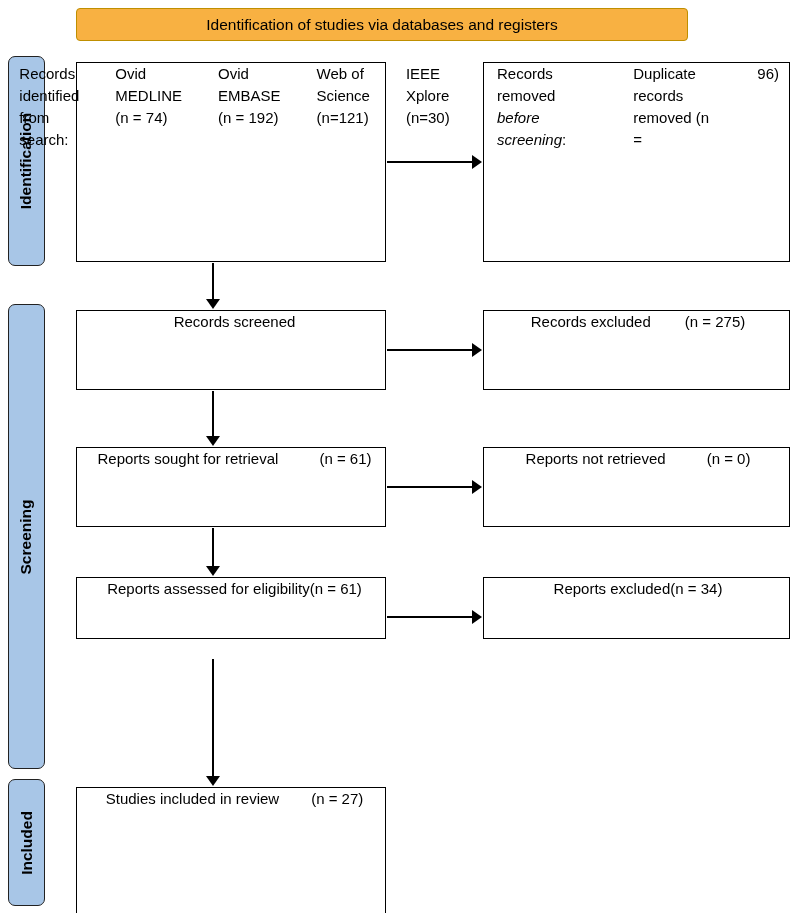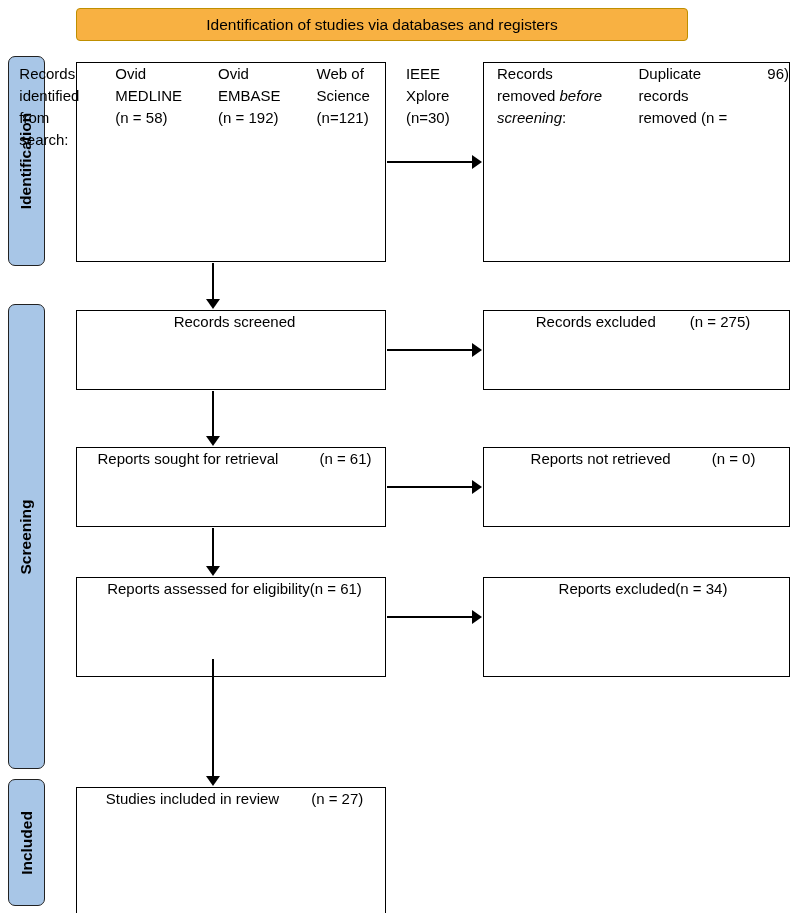--- a/index.html
+++ b/index.html
@@ -30,25 +30,25 @@
   .side-screening      { top:304px; height:465px; }
   .side-included       { top:779px; height:127px; }
 
   
   .box {
     position:absolute; background:#fff; border:1.5px solid #000; box-sizing:border-box;
     display:flex; justify-content:center;
     font-size:15px; line-height:22px;
   }
   .col1 { left:76px;  width:310px; padding-left:17px; padding-right:10px; }
-  .col2 { left:483px; width:307px; padding-left:13px; }
+  .col2 { left:483px; width:307px; padding-left:13px; padding-right:10px; }
   .row1 { top:62px;  height:200px; }
   .row2 { top:310px; height:80px;gap:34px;  }
   .row3 { top:447px; height:80px;gap:41px;  }
-  .row4 { top:577px; height:100px;  }
+  .row4 { top:577px; height:62px;  }
   .row5 { top:787px; height:147px;gap:32px; }
   .indent { margin-left:36px; }
   .box i { font-style:italic; }
 
   
   .v-arrow { position:absolute; width:14px; }
   .v-arrow .shaft { position:absolute; left:6px; top:0; bottom:7px; width:2px; background:#000; }
   .v-arrow .head  { position:absolute; left:0; bottom:0; width:0; height:0;
                     border-left:7px solid transparent; border-right:7px solid transparent;
                     border-top:10px solid #000; }
@@ -80,21 +80,21 @@
   </div>
   <div class="side side-screening">
     <span>Screening</span>
   </div>
   <div class="side side-included">
     <span>Included</span>
   </div>
 
   <div class="box col1 row1">
     <div>Records identified from search:</div>
-    <div class="indent">Ovid MEDLINE (n = 58)</div>
+    <div class="indent">Ovid MEDLINE (n = 74)</div>
     <div class="indent">Ovid EMBASE (n = 192)</div>
     <div class="indent">Web of Science (n=121)</div>
     <div class="indent">IEEE Xplore (n=30)</div>
   </div>
 
   <div class="box col2 row1">
     <div>
       <span>Records removed </span><i>before screening</i><span>:</span>
     </div>
     <div class="indent">Duplicate records removed  (n =</div>

